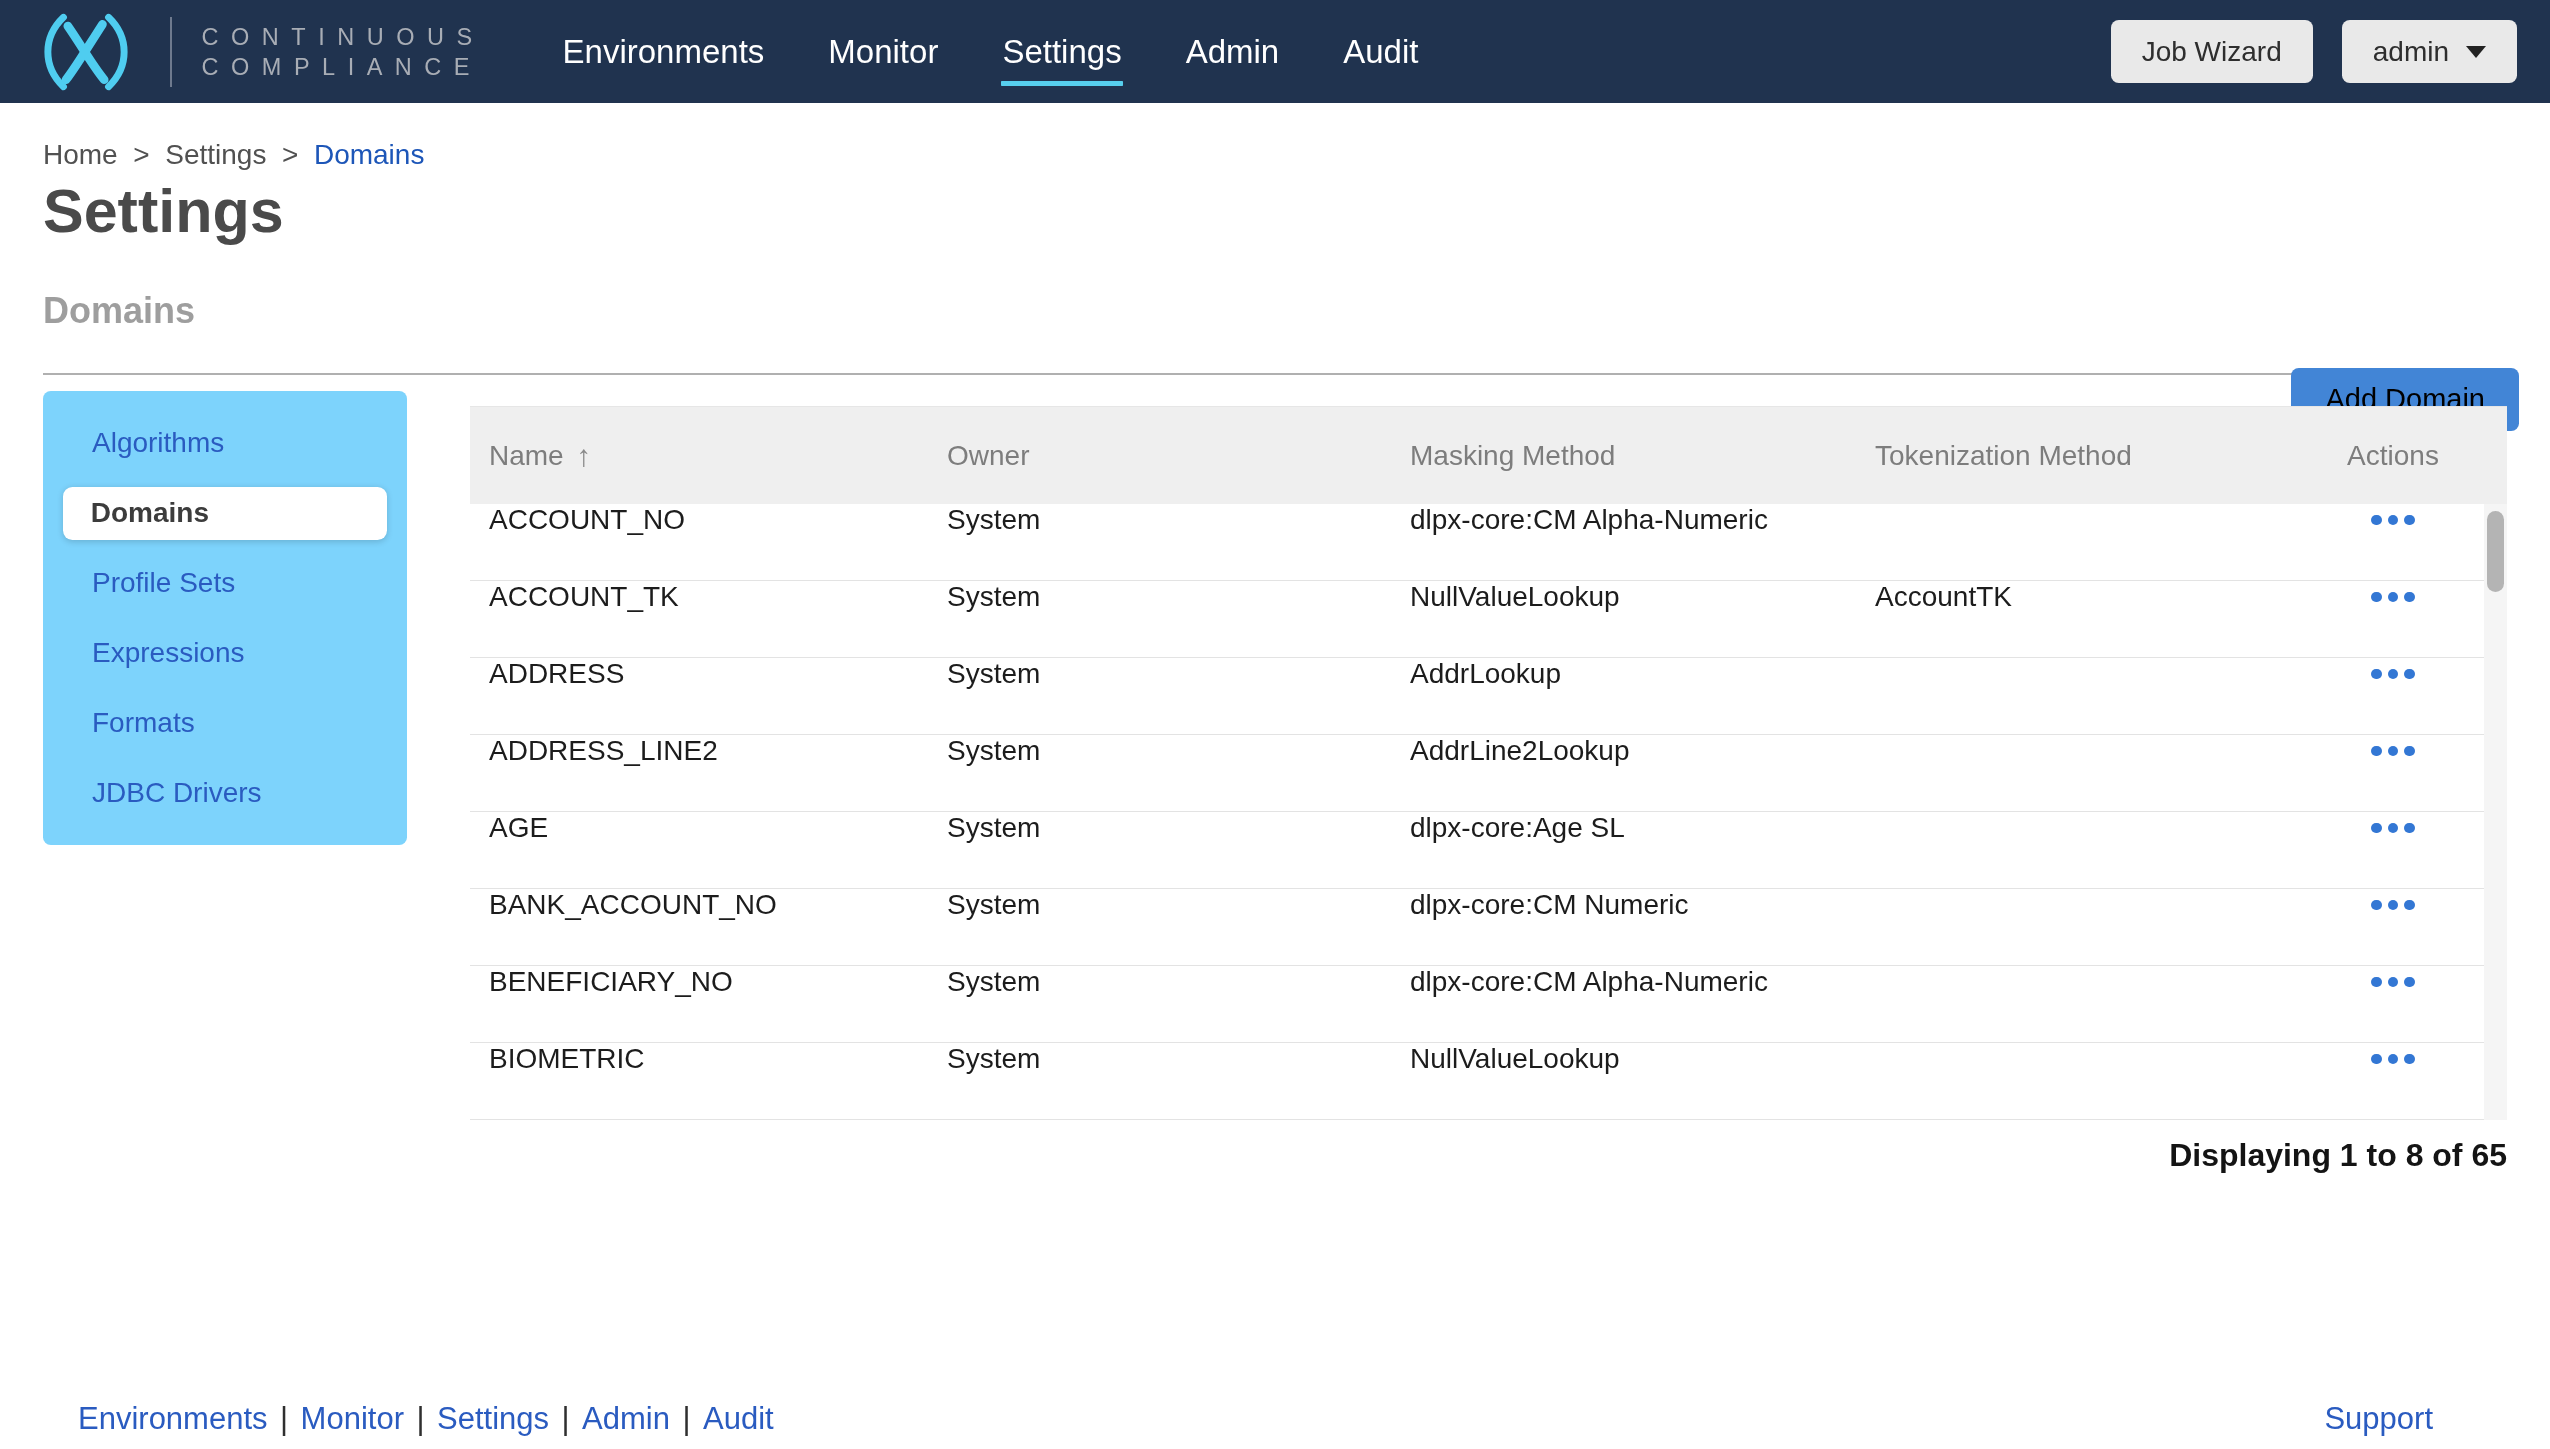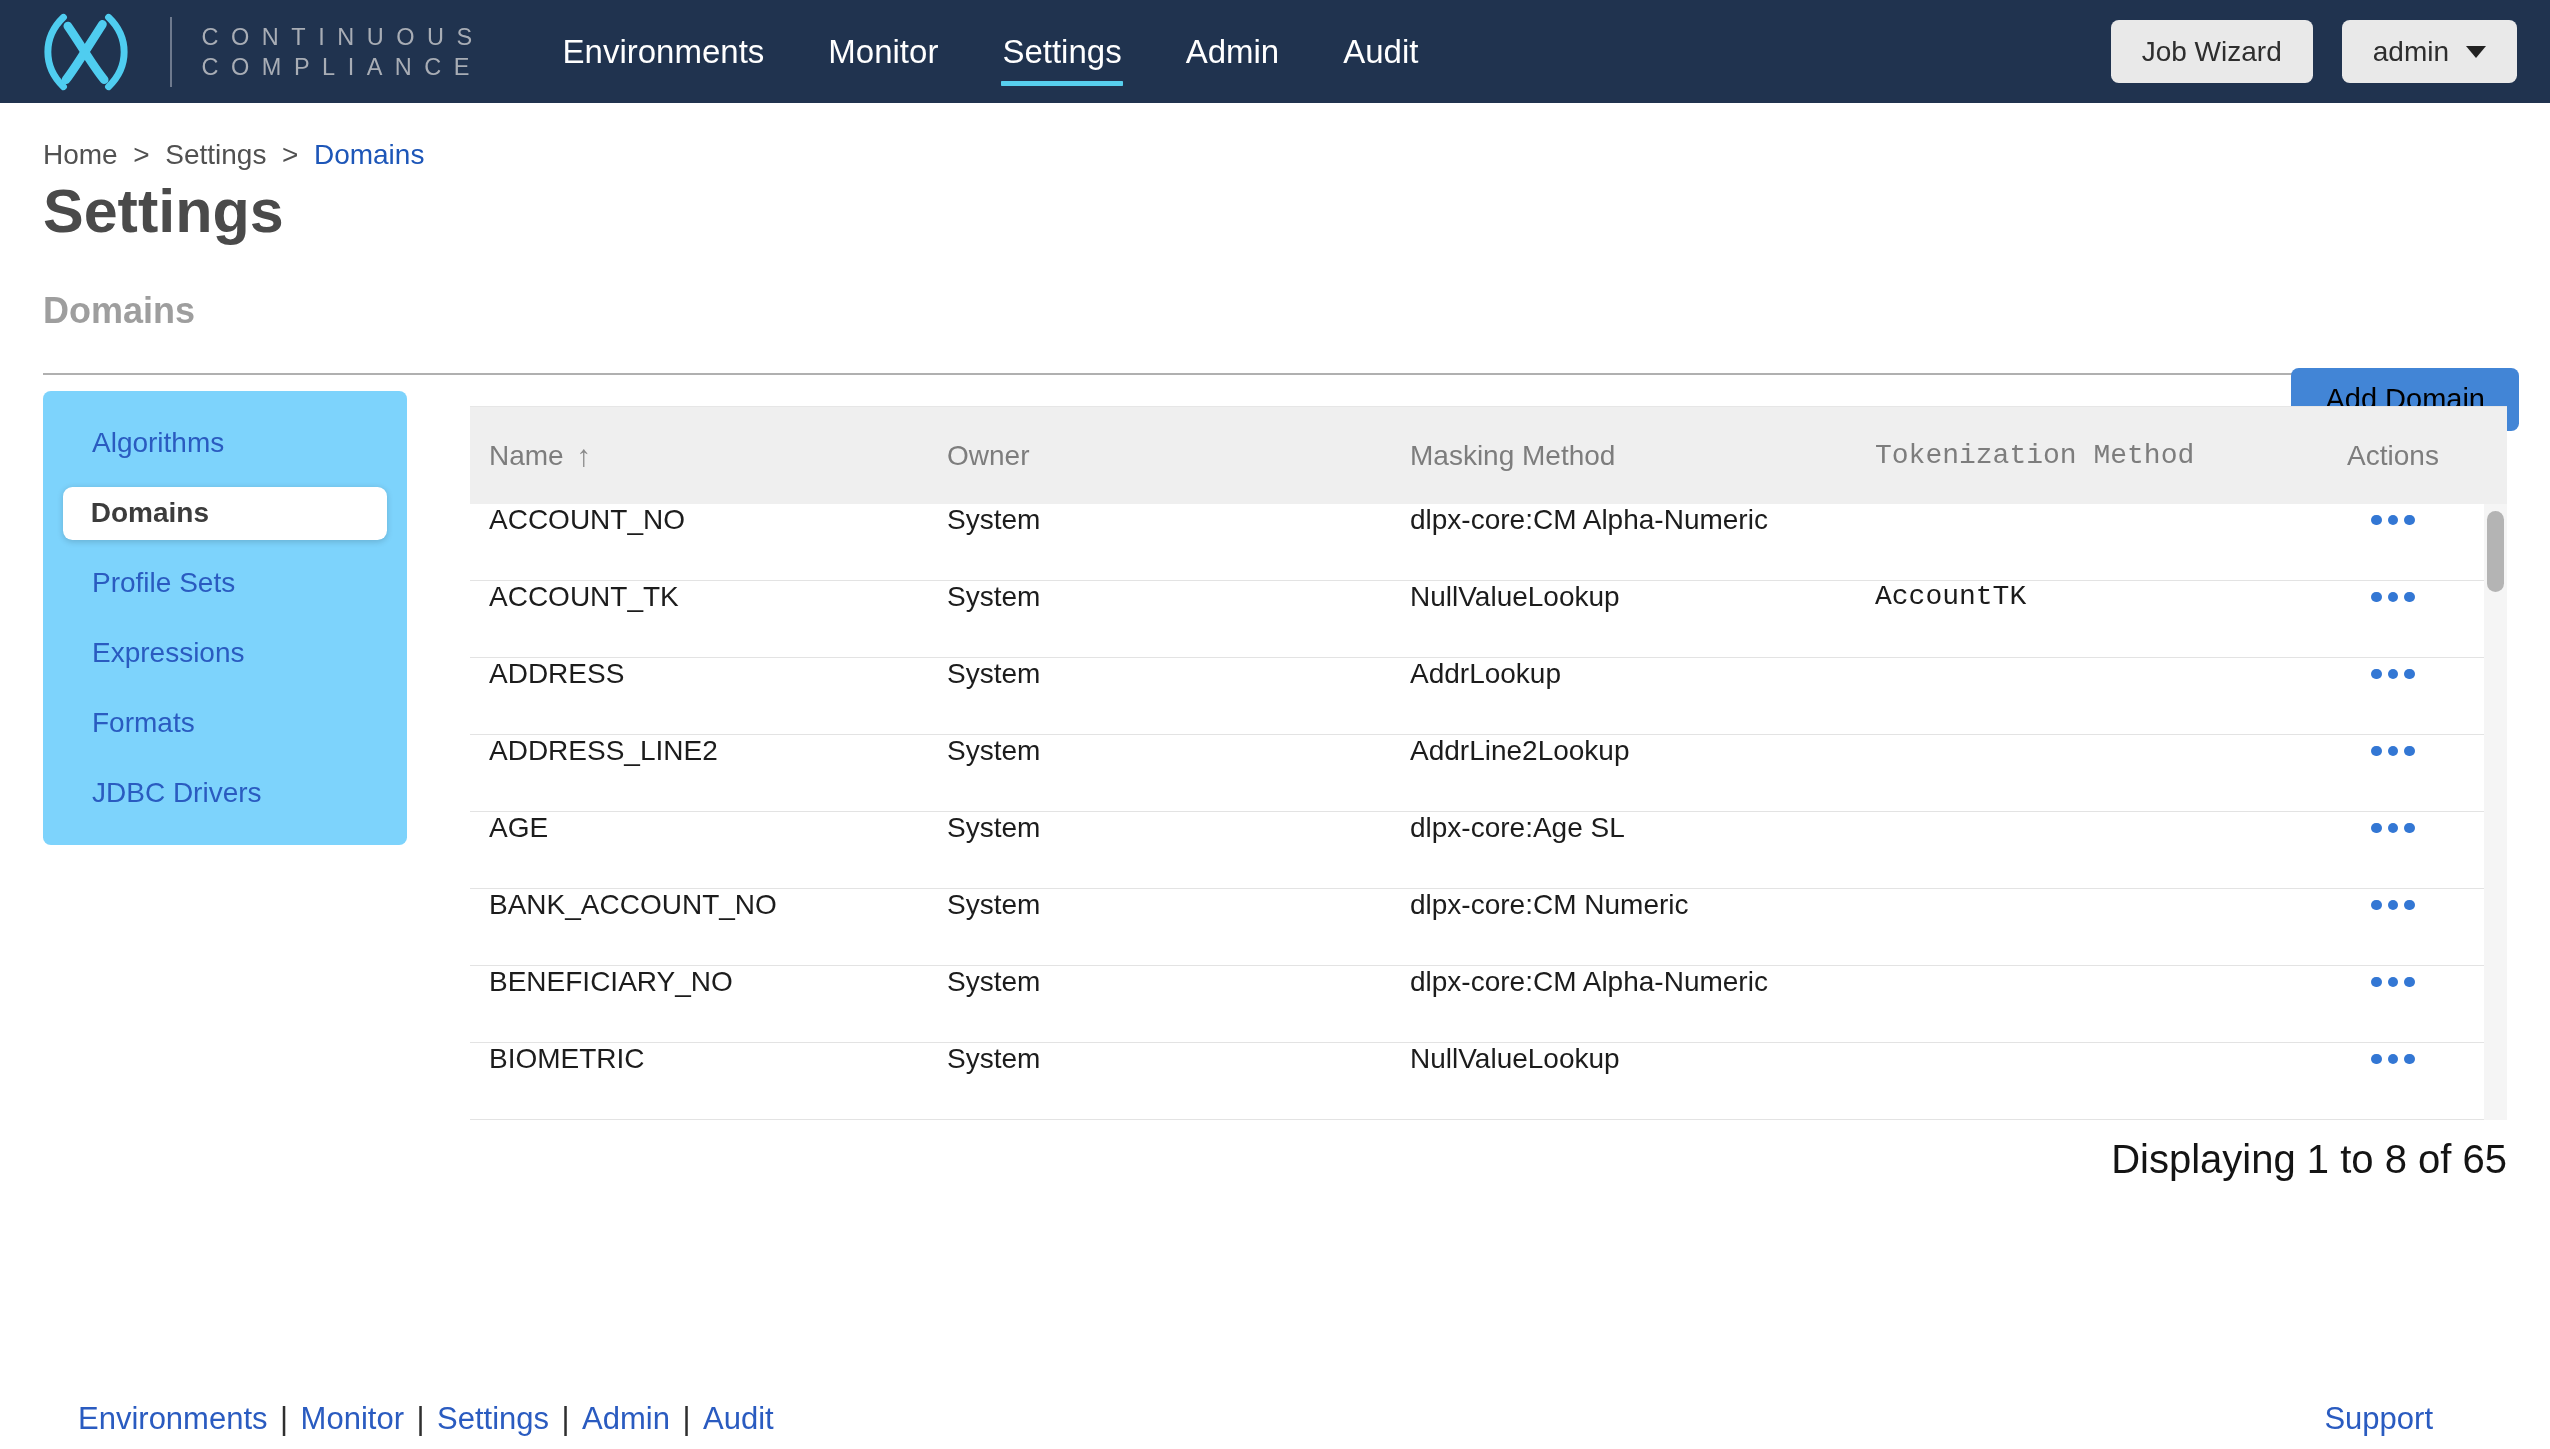--- a/index.html
+++ b/index.html
@@ -96,21 +96,21 @@
     display:flex; align-items:center; height:98px;
     background:#efefef; border-top:1.6px solid #e6e6e6;
   }
   .th, .td {
     padding-left:19px; white-space:nowrap; overflow:hidden;
   }
   .th { font-size:28px; font-weight:500; color:#7d7d7d; display:flex; align-items:center; cursor:pointer; }
   .col-name { width:458px; flex:0 0 auto; }
   .col-owner { width:463px; flex:0 0 auto; }
   .col-masking { width:465px; flex:0 0 auto; }
-  .col-token { width:451px; flex:0 0 auto;font-family:Liberation Mono, monospace; }
+  .col-token { width:451px; flex:0 0 auto; }
   .col-actions { flex:1; display:flex; justify-content:center; padding-right:47px; cursor:default; }
   .sort-arrow { margin-left:12.5px; font-size:30px; color:#8a8a8a; font-weight:400; }
 
   .tbody { width:2037px; }
   .trow {
     display:flex; height:77px;
     background:#ffffff; border-bottom:1.6px solid #e3e3e3;
   }
   .td { font-size:28px; color:#1c1c1c; }
   .dots { display:flex; gap:6.3px; cursor:pointer; padding:11px 7.8px; }
@@ -120,21 +120,21 @@
     position:absolute; top:98px; right:0; bottom:0; width:23.5px;
     background:#f5f5f5; cursor:pointer;
   }
   .vscroll .thumb {
     position:absolute; top:6.3px; left:3.1px; width:17px; height:81px;
     border-radius:8.6px; background:#b4b4b4; cursor:pointer;
   }
 
   .table-status {
     margin-top:17px; text-align:right;
-    font-size:40px; color:#141414;
+    font-size:32px; color:#141414;font-weight:bold;
   }
 
   
   footer {
     position:absolute; left:0; right:0; bottom:0; height:55px;
     display:flex; align-items:center; justify-content:space-between;
     padding:0 117px 4.7px 78px;
     font-size:31px;
   }
   .foot-links { display:flex; align-items:center; gap:12.5px; }

